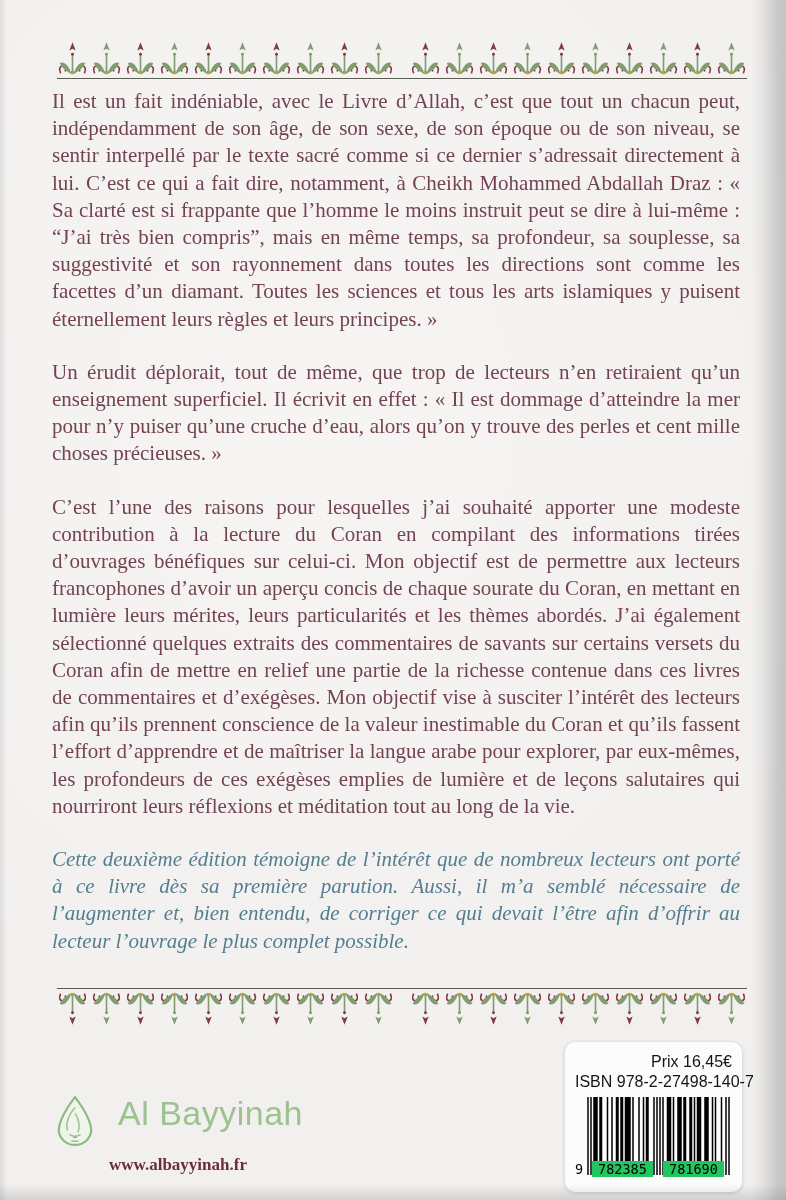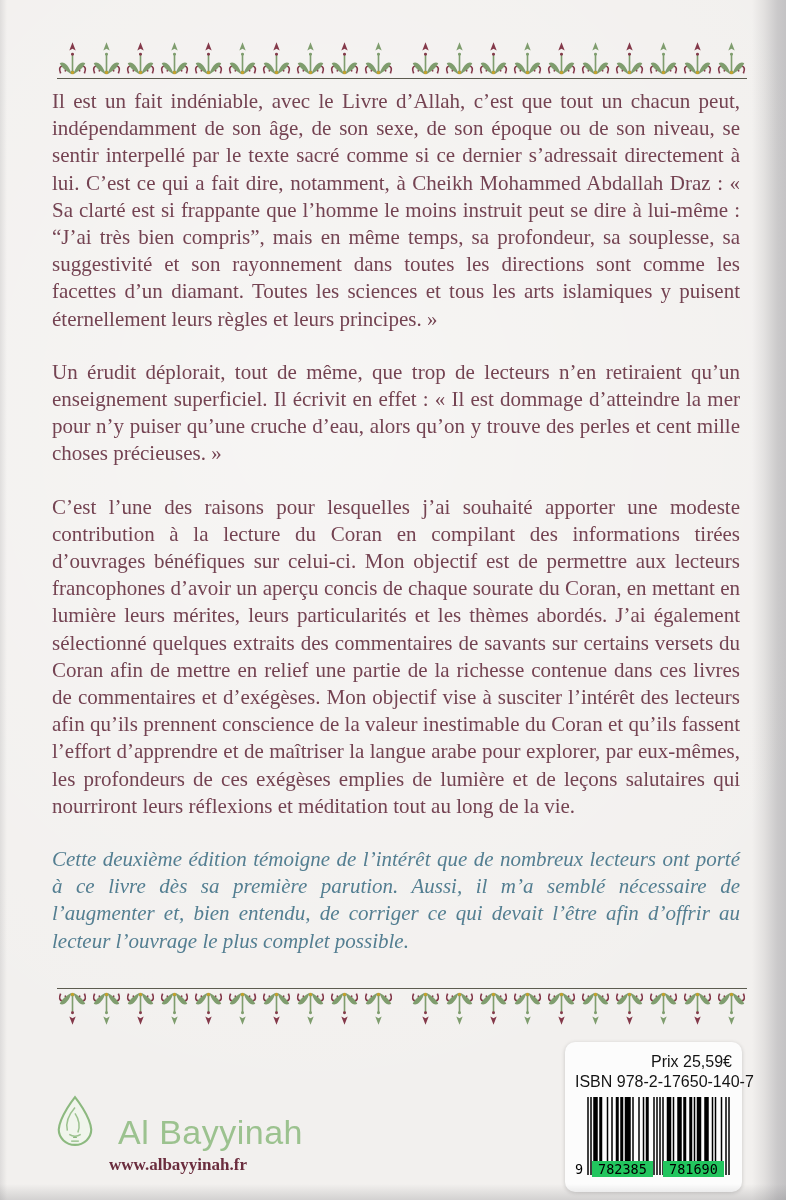--- a/index.html
+++ b/index.html
@@ -26,21 +26,21 @@
   .orn .half{flex:1;display:flex;justify-content:space-between}
   .orn.top{top:32px;border-bottom:1.6px solid var(--orn-line);align-items:flex-end}
   .orn.bottom{top:988px;border-top:1.6px solid var(--orn-line);align-items:flex-start}
   .orn.bottom svg{transform:scaleY(-1)}
   
   .text-block{position:absolute;left:52px;top:88px;width:688px}
   .para{margin:0 0 26px 0;font-size:21px;line-height:27.2px;color:var(--ink);text-align:justify}
   .para.em{font-style:italic;color:var(--teal);margin-top:20px}
   
   .logo{position:absolute;left:52px;top:1094px;width:252px;text-align:center}
-  .logo-row{display:flex;align-items:flex-end;justify-content:center;gap:21px}
+  .logo-row{display:flex;align-items:flex-start;justify-content:center;gap:21px}
   .logo-name{font-family:"Liberation Sans",sans-serif;font-weight:500;font-size:34px;color:var(--logo-green);letter-spacing:.5px}
   .site{margin-top:3px;font-weight:bold;font-size:17px;color:var(--site)}
   
   .sticker{position:absolute;left:565px;top:1042px;width:177px;height:150px;background:#fcfcfc;
     border-radius:10px;box-shadow:0 1px 4px rgba(0,0,0,.18);padding:10px 10px 0 10px;box-sizing:border-box;text-align:right}
   .price,.isbn{font-family:"Liberation Sans",sans-serif;font-size:16px;line-height:20px;color:#141414;white-space:nowrap}
   .bars-wrap{position:relative;width:143px;height:78px;margin:5px 2px 0 auto}
   .bc-digit{position:absolute;bottom:-2px;height:16px;font-family:"DejaVu Sans Mono",monospace;
     font-size:13.5px;line-height:16px;color:#000;text-align:center;background:#22c55e}
   .d9{left:-14px;width:12px;background:transparent}
@@ -486,22 +486,22 @@
         <path d="M23 14 C16 22 13 30 15 38 M23 20 C27 26 29 32 26 40 M17 42 q6 4 12 0" fill="none" stroke="#9cc28f" stroke-width="1.6"></path>
         <path d="M21 45 h4 M19 49 h8" stroke="#8cb97f" stroke-width="1.3"></path>
       </svg>
     </span>
     <span class="logo-name">Al Bayyinah</span>
   </div>
   <div class="site">www.albayyinah.fr</div>
 </div>
 
 <div class="sticker">
-  <div class="price">Prix 25,59€</div>
-  <div class="isbn">ISBN 978-2-17650-140-7</div>
+  <div class="price">Prix 16,45€</div>
+  <div class="isbn">ISBN 978-2-27498-140-7</div>
   <div class="bars-wrap">
     <div id="bars"><svg width="143" height="78" viewBox="0 0 142.5 78" fill="#000">
           <rect x="0.00" y="0" width="1.50" height="78"></rect>
           <rect x="3.00" y="0" width="1.50" height="78"></rect>
           <rect x="6.00" y="0" width="4.50" height="78"></rect>
           <rect x="12.00" y="0" width="3.00" height="78"></rect>
           <rect x="19.50" y="0" width="1.50" height="78"></rect>
           <rect x="24.00" y="0" width="1.50" height="78"></rect>
           <rect x="28.50" y="0" width="3.00" height="78"></rect>
           <rect x="33.00" y="0" width="3.00" height="78"></rect>

